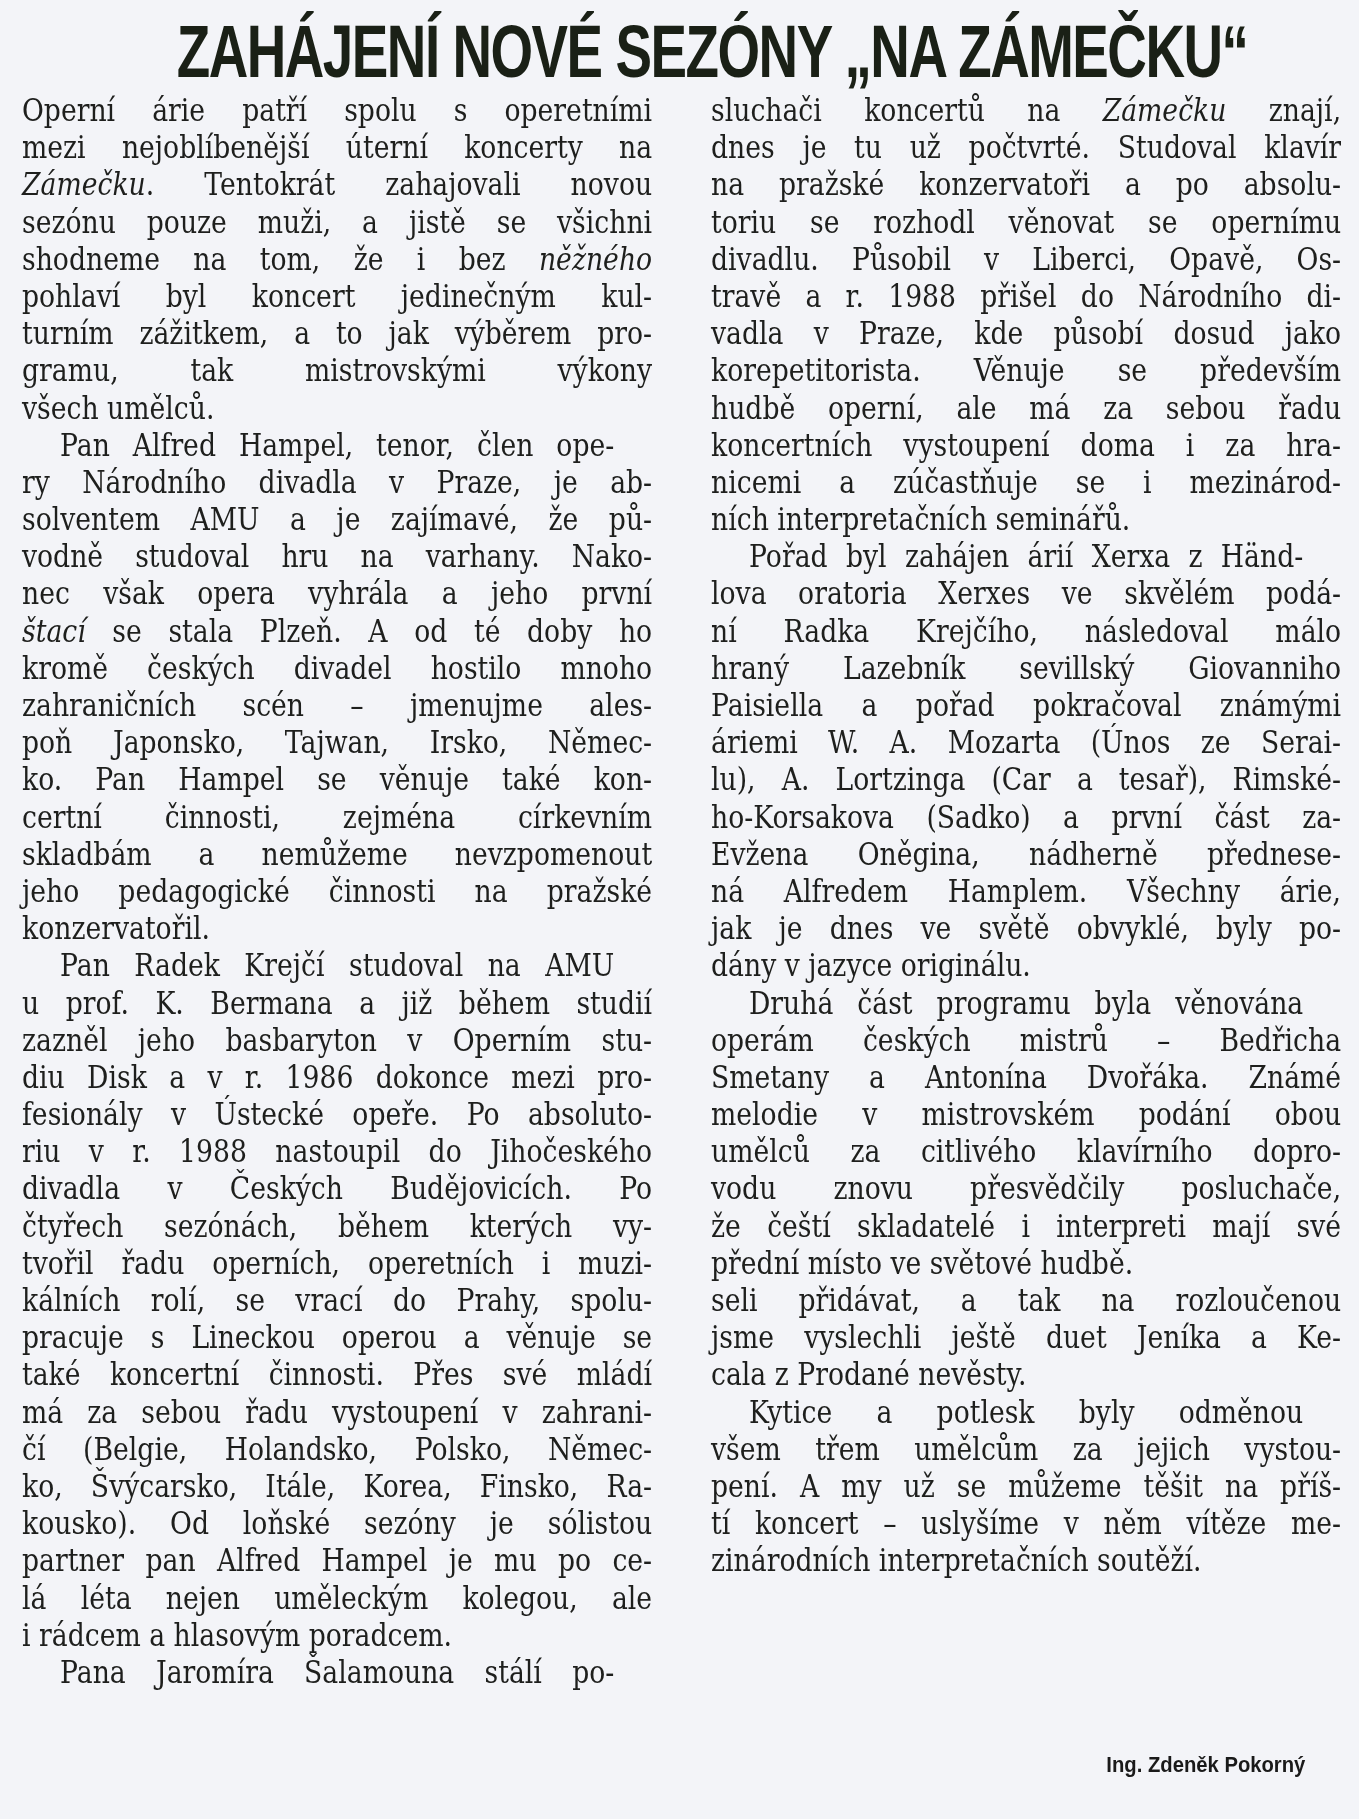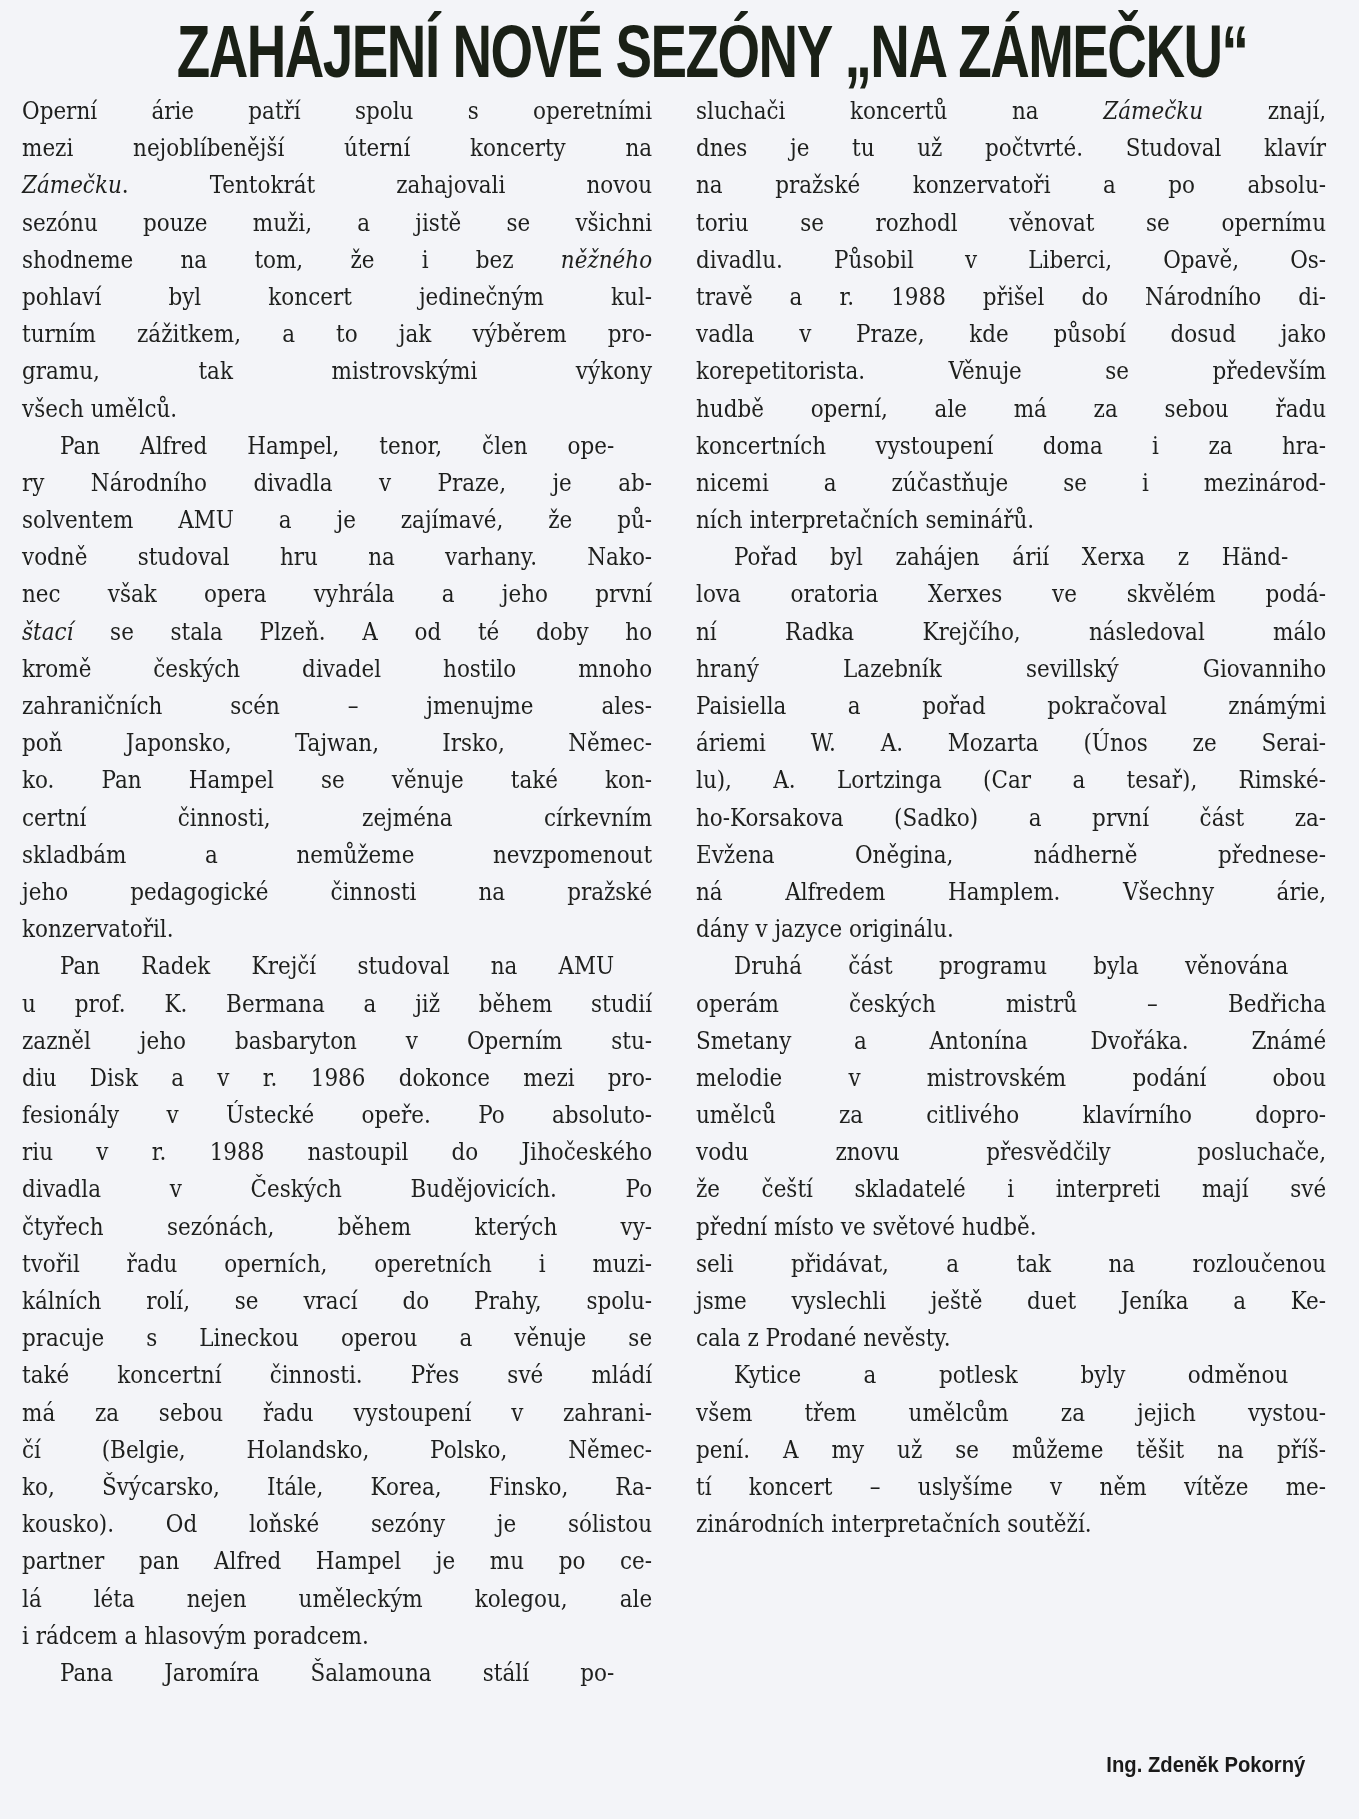--- a/index.html
+++ b/index.html
@@ -35,26 +35,26 @@
       transform: scaleX(0.74);
       transform-origin: 50% 50%;
       white-space: nowrap;
       margin: 0;
     }
     .column {
       position: absolute;
       top: 92px;
       width: 630px;
       font-family: "DejaVu Serif", "Liberation Serif", serif;
-      font-size: 25px;
+      font-size: 31px;
       line-height: 37.2px;
       color: #1e1f1d;
     }
     .col-left { left: 22px; }
-    .col-right { left: 696px; }
+    .col-right { left: 711px; }
     .line {
       display: block;
       white-space: nowrap;
       text-align: justify;
       text-align-last: justify;
       transform-origin: 0 50%;
       height: 37.2px;
       overflow: visible;
     }
     .line.last {
@@ -152,20 +152,21 @@
       <span class="line indent"><span class="inner" style="text-align: justify; text-align-last: justify; width: calc(116.3% - 44px);">Pořad byl zahájen árií Xerxa z Händ-</span></span>
       <span class="line"><span class="inner" style="text-align: justify; text-align-last: justify;">lova oratoria Xerxes ve skvělém podá-</span></span>
       <span class="line"><span class="inner" style="text-align: justify; text-align-last: justify;">ní Radka Krejčího, následoval málo</span></span>
       <span class="line"><span class="inner" style="text-align: justify; text-align-last: justify;">hraný Lazebník sevillský Giovanniho</span></span>
       <span class="line"><span class="inner" style="text-align: justify; text-align-last: justify;">Paisiella a pořad pokračoval známými</span></span>
       <span class="line"><span class="inner" style="text-align: justify; text-align-last: justify;">áriemi W. A. Mozarta (Únos ze Serai-</span></span>
       <span class="line"><span class="inner" style="text-align: justify; text-align-last: justify;">lu), A. Lortzinga (Car a tesař), Rimské-</span></span>
       <span class="line"><span class="inner" style="text-align: justify; text-align-last: justify;">ho-Korsakova (Sadko) a první část za-</span></span>
       <span class="line"><span class="inner" style="text-align: justify; text-align-last: justify;">Evžena Oněgina, nádherně přednese-</span></span>
       <span class="line"><span class="inner" style="text-align: justify; text-align-last: justify;">ná Alfredem Hamplem. Všechny árie,</span></span>
+      <span class="line"><span class="inner" style="text-align: justify; text-align-last: justify;">jak je dnes ve světě obvyklé, byly po-</span></span>
       <span class="line last"><span class="inner" style="text-align: justify; text-align-last: left;">dány v jazyce originálu.</span></span>
       <span class="line indent"><span class="inner" style="text-align: justify; text-align-last: justify; width: calc(116.3% - 44px);">Druhá část programu byla věnována</span></span>
       <span class="line"><span class="inner" style="text-align: justify; text-align-last: justify;">operám českých mistrů – Bedřicha</span></span>
       <span class="line"><span class="inner" style="text-align: justify; text-align-last: justify;">Smetany a Antonína Dvořáka. Známé</span></span>
       <span class="line"><span class="inner" style="text-align: justify; text-align-last: justify;">melodie v mistrovském podání obou</span></span>
       <span class="line"><span class="inner" style="text-align: justify; text-align-last: justify;">umělců za citlivého klavírního dopro-</span></span>
       <span class="line"><span class="inner" style="text-align: justify; text-align-last: justify;">vodu znovu přesvědčily posluchače,</span></span>
       <span class="line"><span class="inner" style="text-align: justify; text-align-last: justify;">že čeští skladatelé i interpreti mají své</span></span>
       <span class="line last"><span class="inner" style="text-align: justify; text-align-last: left;">přední místo ve světové hudbě.</span></span>
       <span class="line"><span class="inner" style="text-align: justify; text-align-last: justify;">seli přidávat, a tak na rozloučenou</span></span>

